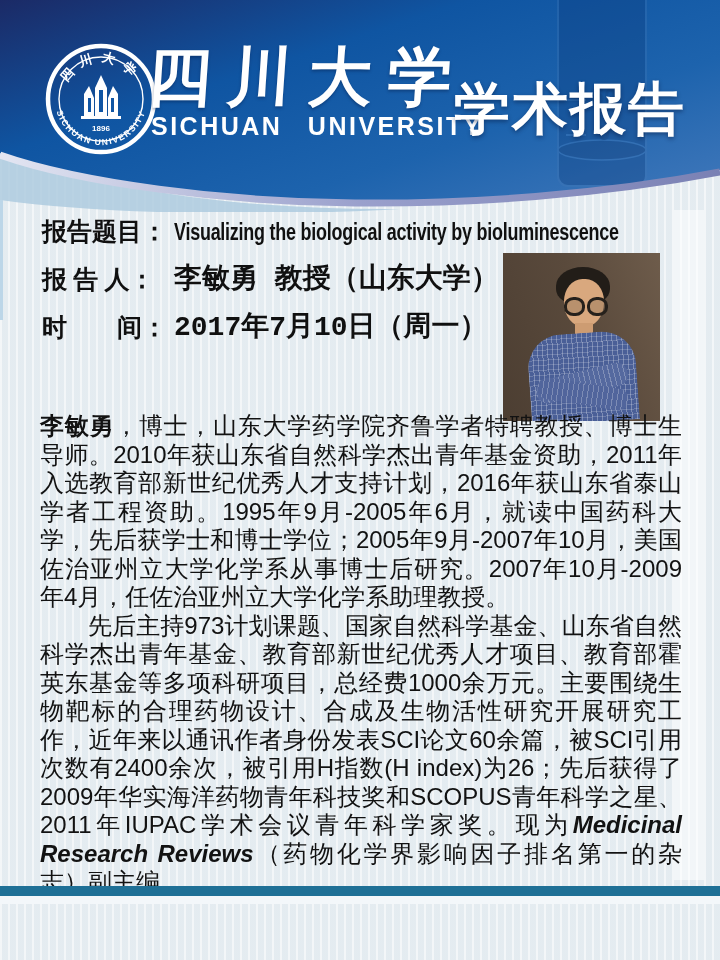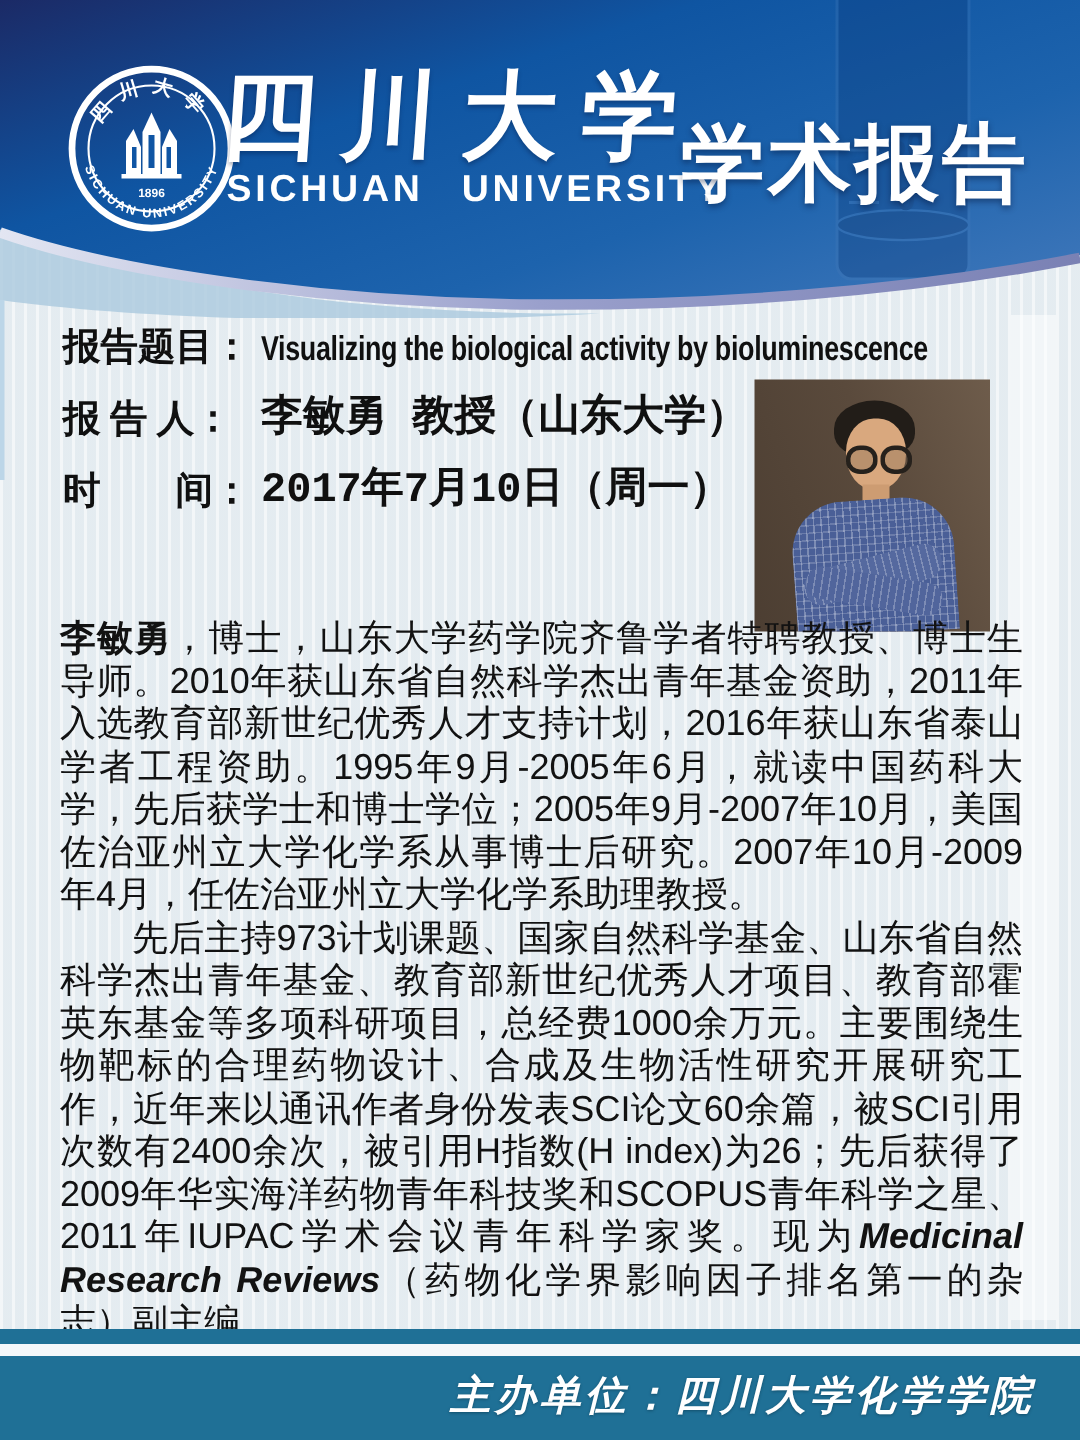--- a/index.html
+++ b/index.html
@@ -163,17 +163,14 @@
     <div class="arm2"></div>
   </div>
 
   <div class="bio">
       <p><span style="font-weight: bold;">李敏勇</span><span>，博士，山东大学药学院齐鲁学者特聘教授、博士生导师。2010年获山东省自然科学杰出青年基金资助，2011年入选教育部新世纪优秀人才支持计划，2016年获山东省泰山学者工程资助。1995年9月-2005年6月，就读中国药科大学，先后获学士和博士学位；2005年9月-2007年10月，美国佐治亚州立大学化学系从事博士后研究。2007年10月-2009年4月，任佐治亚州立大学化学系助理教授。</span></p>
       <p class="indent"><span>先后主持973计划课题、国家自然科学基金、山东省自然科学杰出青年基金、教育部新世纪优秀人才项目、教育部霍英东基金等多项科研项目，总经费1000余万元。主要围绕生物靶标的合理药物设计、合成及生物活性研究开展研究工作，近年来以通讯作者身份发表SCI论文60余篇，被SCI引用次数有2400余次，被引用H指数(H index)为26；先后获得了2009年华实海洋药物青年科技奖和SCOPUS青年科学之星、2011年IUPAC学术会议青年科学家奖。现为</span><span style="font-style: italic; font-weight: 600;">Medicinal Research Reviews</span><span>（药物化学界影响因子排名第一的杂志）副主编。</span></p>
     </div>
 
   <div class="footer-thin"></div>
   <div class="footer-gap"></div>
-  <div class="footer-main">
-    <span>主办单位：四川大学化学学院</span>
-  </div>
 
 </div>
 
 </body></html>

